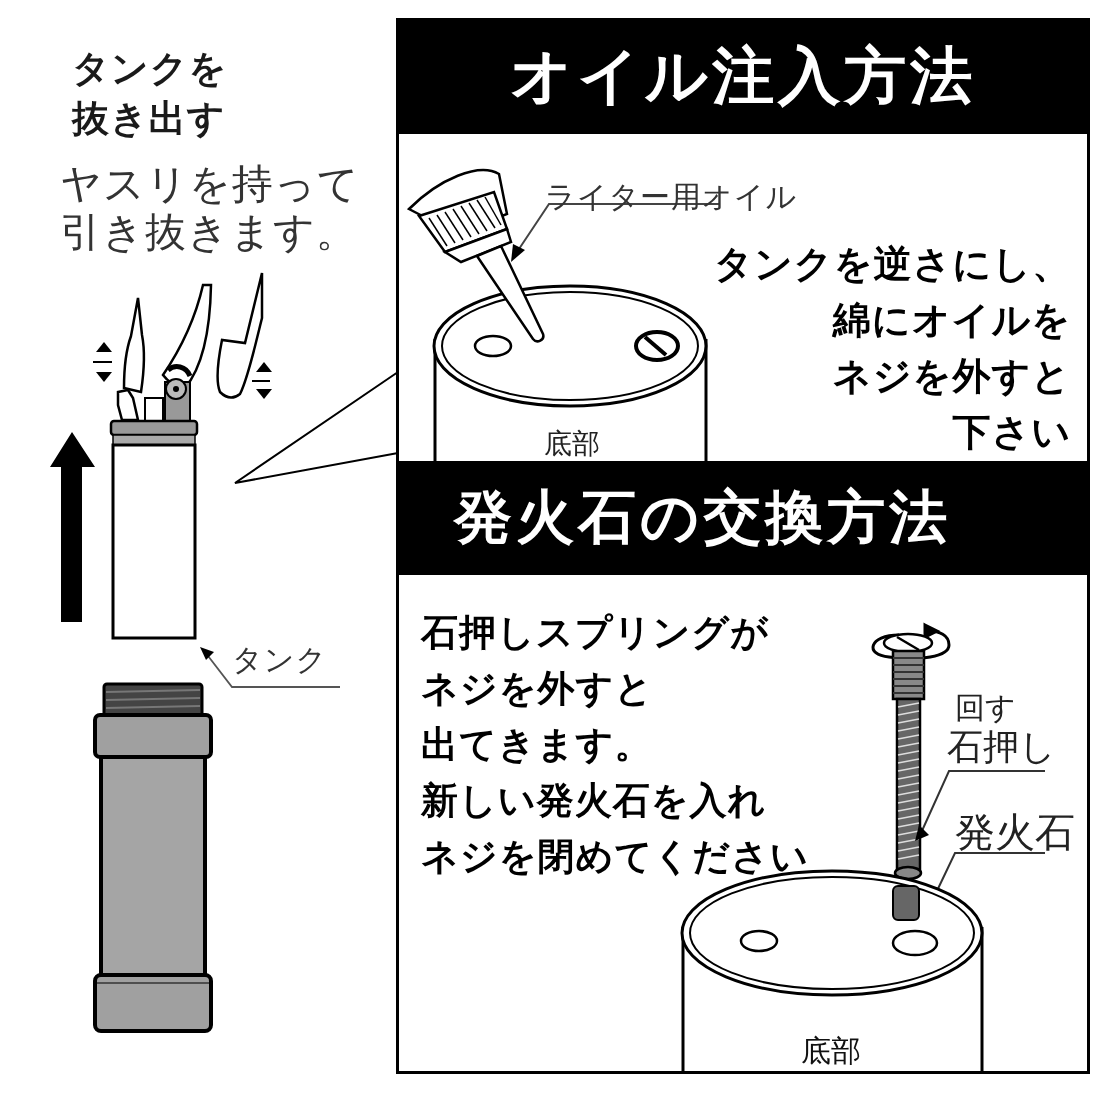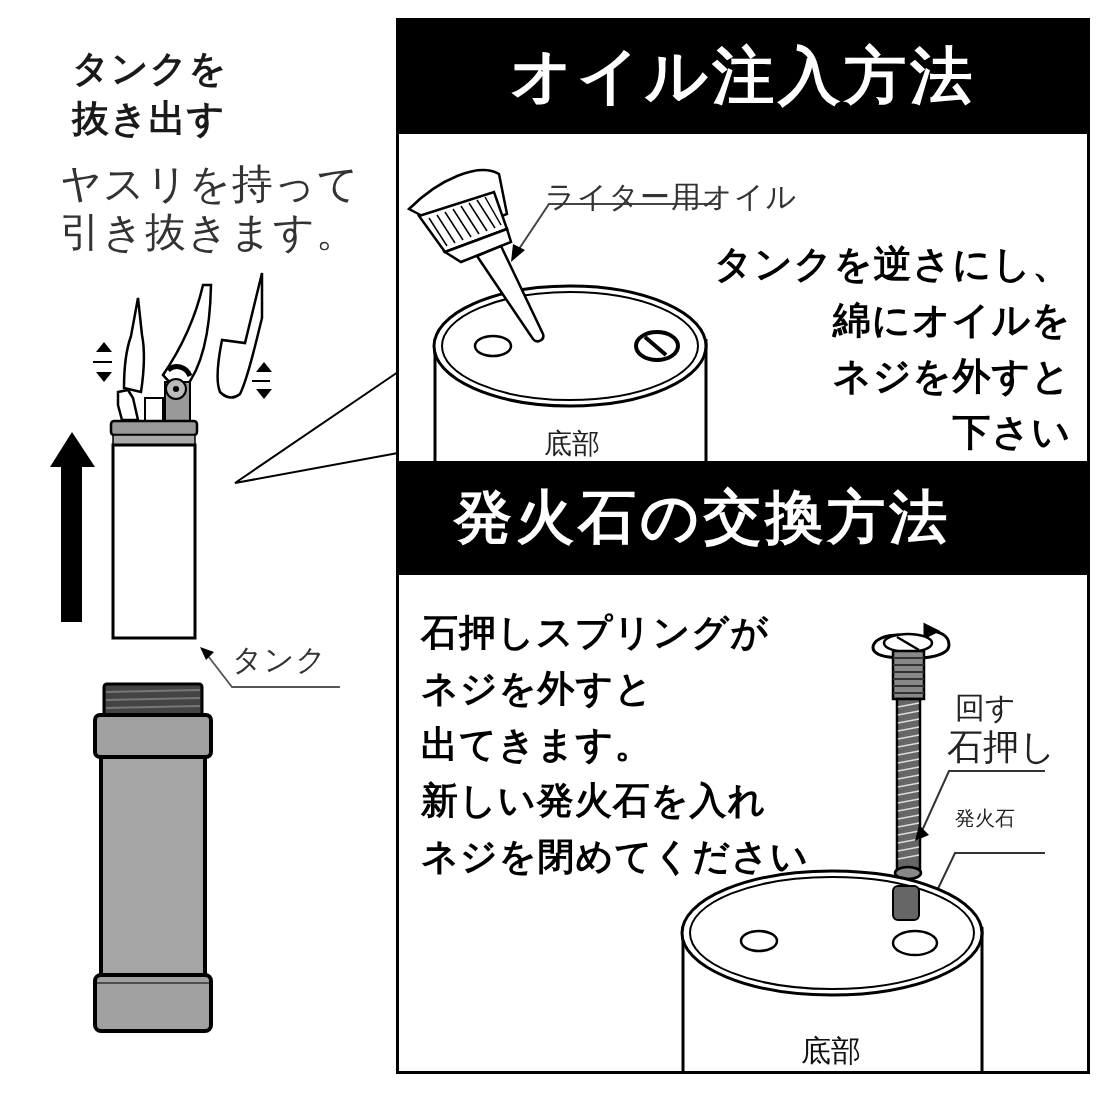--- a/index.html
+++ b/index.html
@@ -44,21 +44,21 @@
     position: absolute; left: 145px; top: 404px; font-size: 28px; color: #222;
   }
 
   .flint-instr {
     position: absolute; left: 22px; top: 584px; font-size: 37px; font-weight: bold;
     line-height: 56px; color: #000; letter-spacing: 1px;
   }
   .flint-illus { position: absolute; left: 250px; top: 574px; width: 441px; height: 478px; }
   .lbl-rotate { position: absolute; left: 556px; top: 634px; font-size: 30px; color: #222; margin-top: 33px; }
   .lbl-pusher { position: absolute; left: 548px; top: 702px; font-size: 36px; color: #222; }
-  .lbl-flint  { position: absolute; left: 556px; top: 784px; font-size: 20px; color: #222; }
+  .lbl-flint  { position: absolute; left: 556px; top: 784px; font-size: 40px; color: #222; }
   .base-label-2 { position: absolute; left: 402px; top: 1010px; font-size: 30px; color: #111; }
 </style>
 </head>
 <body>
 
 <div class="left-title">
   <div>タンクを</div>
   <div>抜き出す</div>
 </div>
 <div class="left-sub">

